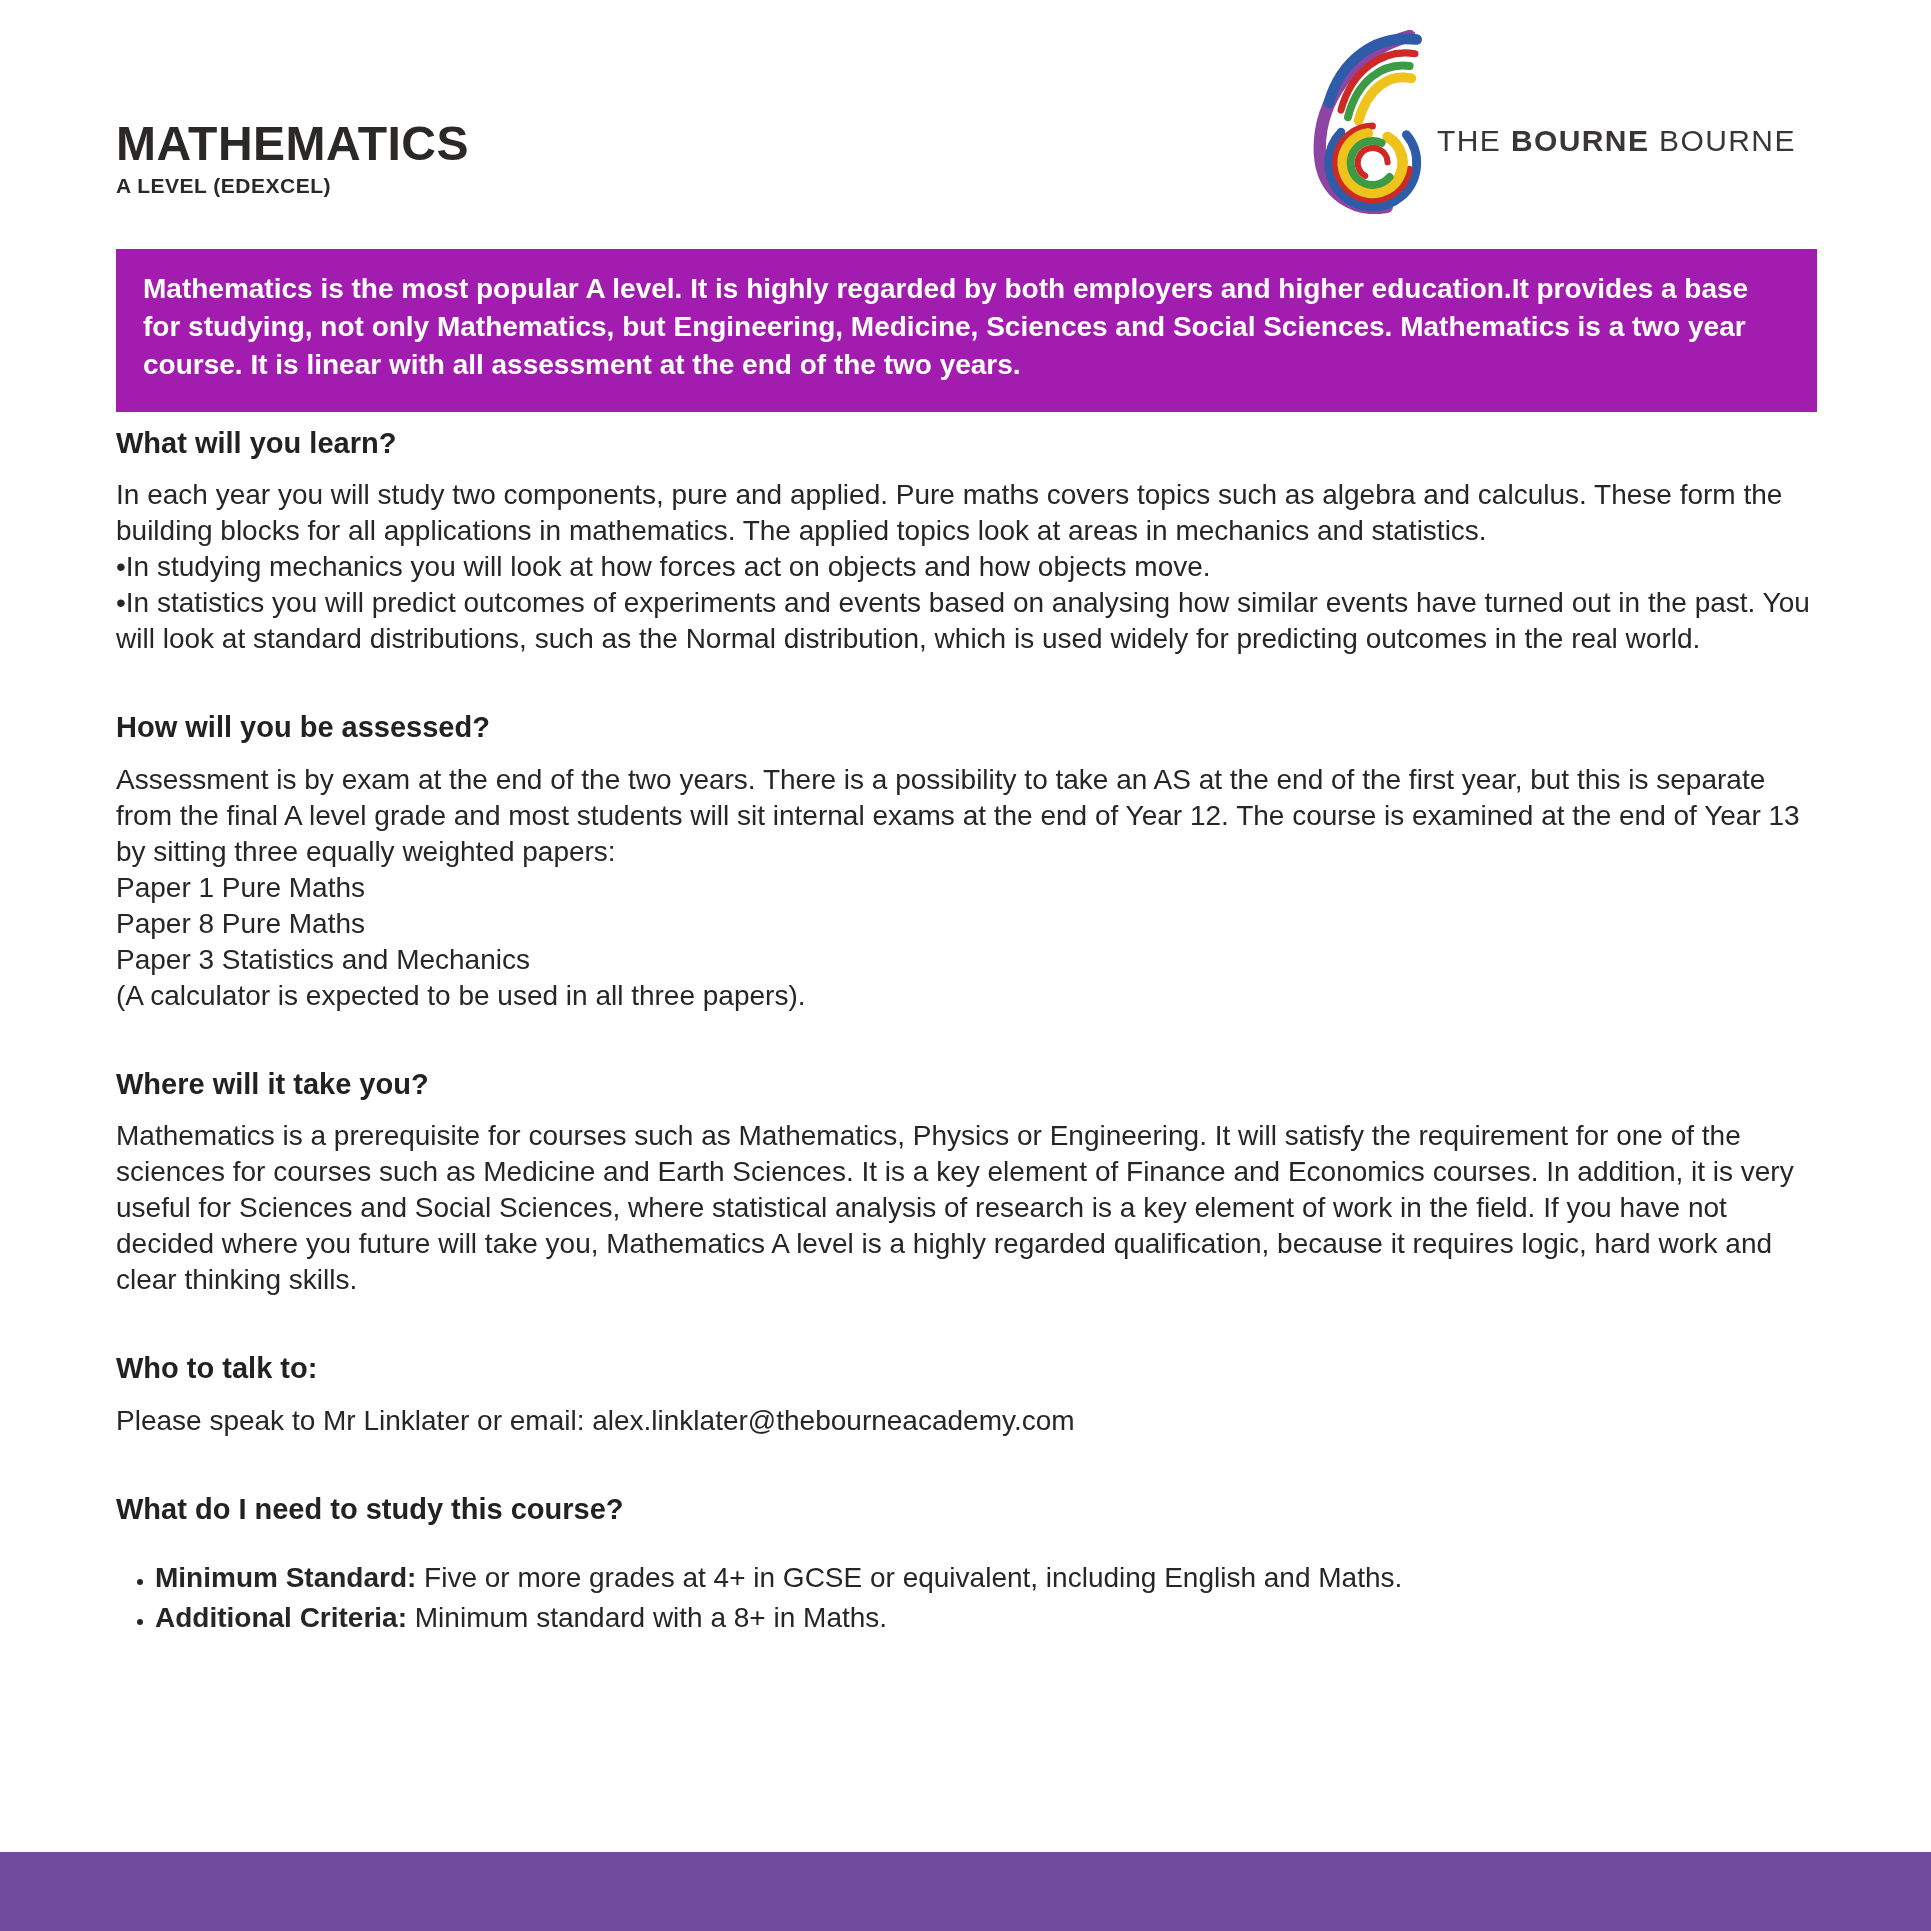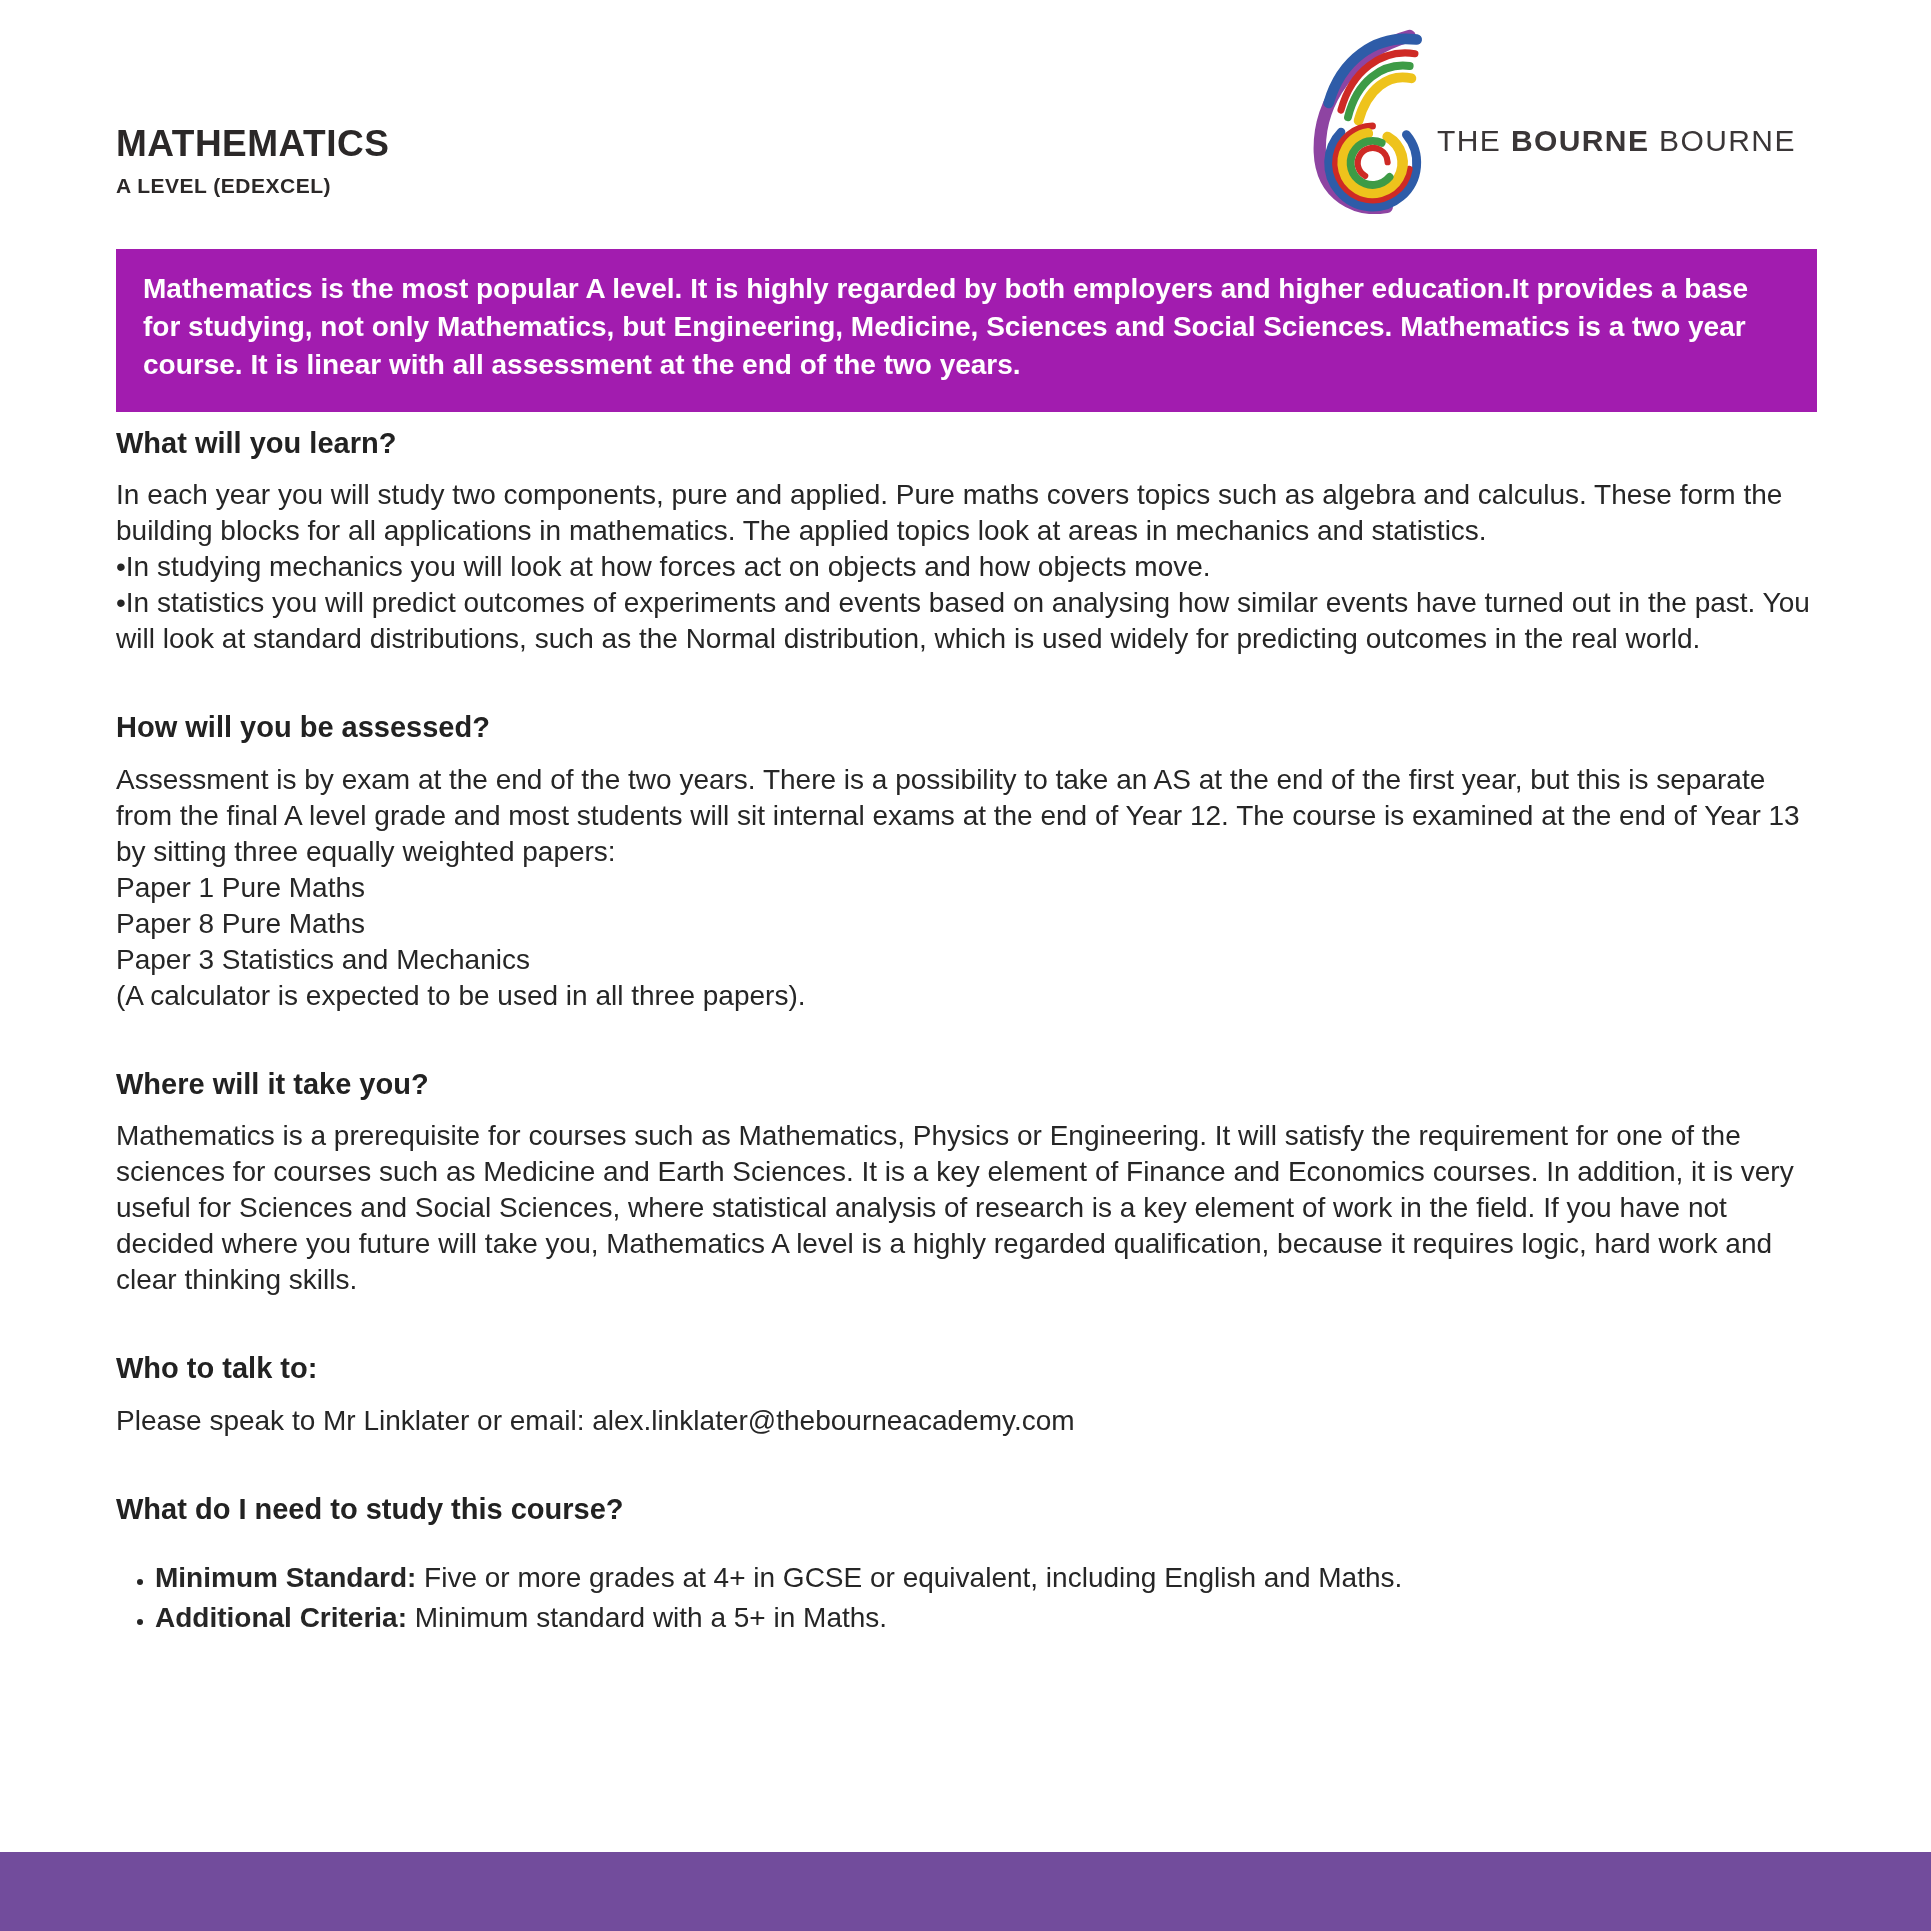--- a/index.html
+++ b/index.html
@@ -7,21 +7,21 @@
     position:relative;
     width:1931px;height:1931px;
     background:#ffffff;
     font-family:"Liberation Sans", sans-serif;
     color:#262626;
     overflow:hidden;
   }
   
   .title-block{position:absolute;left:116px;top:118px;}
   .course-title{
-    font-size:37px;font-weight:800;letter-spacing:0.5px;
+    font-size:48px;font-weight:800;letter-spacing:0.5px;
     color:#2b2828;line-height:52px;margin:0;
   }
   .course-subtitle{
     font-size:21px;font-weight:700;color:#2b2828;
     letter-spacing:0.5px;margin:3.9px 0 0 0;
   }
   .logo{position:absolute;left:1294px;top:27px;width:541px;height:188px;}
   .logo-six{position:absolute;left:0;top:1.9px;width:145px;height:185px;}
   .logo-text{position:absolute;left:143px;top:98px;white-space:nowrap;}
   .academy-line{font-size:30px;color:#3a3637;letter-spacing:1.4px;line-height:32px;}
@@ -120,21 +120,21 @@
 
     <div class="sec">
       <h3>Who to talk to:</h3>
       <p>Please speak to Mr Linklater or email: alex.linklater@thebourneacademy.com</p>
     </div>
 
     <div class="sec">
       <h3>What do I need to study this course?</h3>
       <ul class="req-list">
         <li><span class="req-lead">Minimum Standard:</span><span> Five or more grades at 4+ in GCSE or equivalent, including English and Maths.</span></li>
-        <li><span class="req-lead">Additional Criteria:</span><span> Minimum standard with a 5+ in Maths.</span></li>
+        <li><span class="req-lead">Additional Criteria:</span><span> Minimum standard with a 8+ in Maths.</span></li>
       </ul>
     </div>
 
   </div>
 
   <div class="footer-bar"></div>
 
 </div>
 
 

